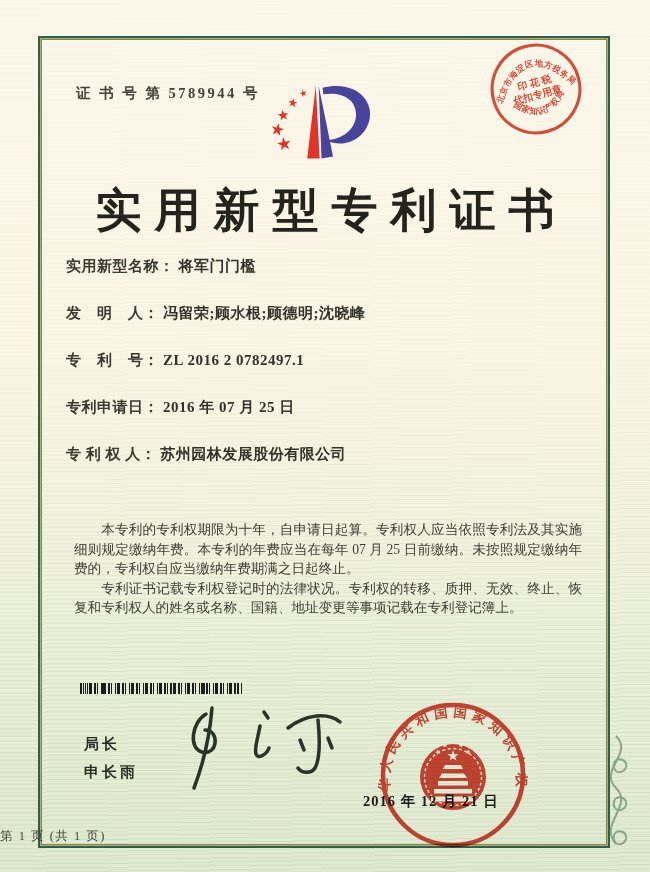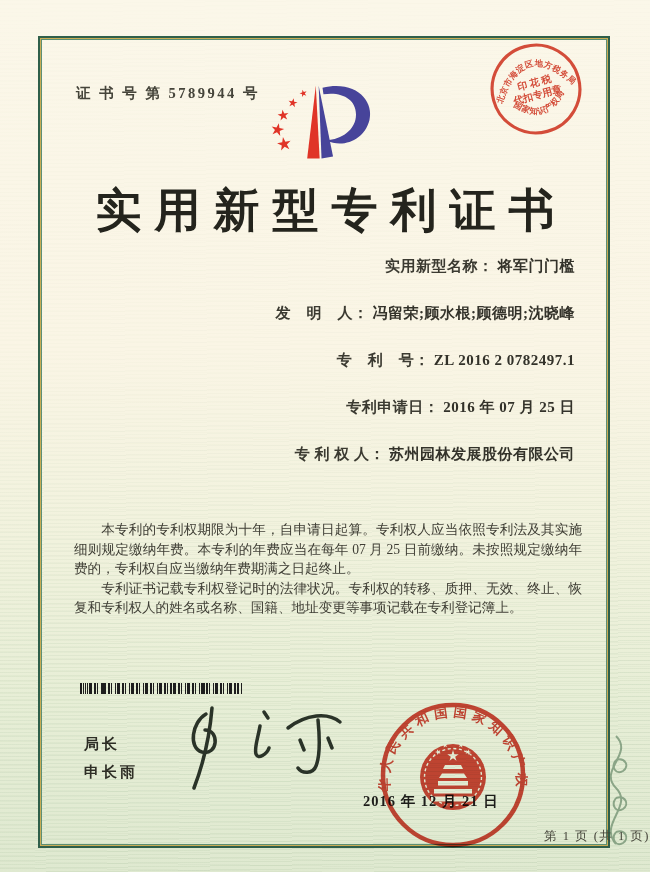--- a/index.html
+++ b/index.html
@@ -25,40 +25,40 @@
   .cert-no{
     position:absolute;left:76px;top:84px;font-size:14.5px;letter-spacing:2.5px;
     color:#45443a;font-weight:600;
   }
   .logo{position:absolute;left:265px;top:80px;}
   .tax-stamp{position:absolute;left:489px;top:42px;transform:rotate(-15deg);mix-blend-mode:multiply;opacity:.92;}
   .title{
     position:absolute;left:0;top:180px;width:100%;text-align:center;
     font-size:46px;font-weight:700;letter-spacing:13px;text-indent:13px;color:#24241d;
   }
-  .fields{position:absolute;left:75px;top:257px;width:500px;text-align:right;}
+  .fields{position:absolute;left:66px;top:257px;width:500px;}
   .field-row{height:20px;margin-bottom:27px;font-size:15px;font-weight:600;color:#3b3a31;letter-spacing:.5px;white-space:nowrap;}
   .field-row .lab{color:#3b3a31;}
   .field-row .val{margin-left:4px;color:#33322a;}
   .notice{position:absolute;left:74px;top:520px;width:508px;font-size:13.6px;line-height:19.5px;color:#3e3d34;text-align:justify;}
   .notice p{margin:0;text-indent:2em;}
   .barcode{
     position:absolute;left:80px;top:683px;width:163px;height:11px;
     background-image:
       repeating-linear-gradient(90deg,#1e1e1e 0 2px,transparent 2px 3px,#1e1e1e 3px 4px,transparent 4px 7px,#1e1e1e 7px 8px,transparent 8px 9px,#1e1e1e 9px 12px,transparent 12px 14px),
       repeating-linear-gradient(90deg,transparent 0 5px,#1e1e1e 5px 6px,transparent 6px 17px);
   }
   .signer{position:absolute;left:84px;top:735px;font-size:15px;font-weight:700;color:#2e2e26;letter-spacing:3px;}
   .signer div{margin-bottom:9px;}
   .signature{position:absolute;left:172px;top:704px;}
   .seal-date{position:absolute;left:363px;top:792px;font-size:14.5px;color:#1d1d1a;letter-spacing:1px;font-weight:600;z-index:2;}
   .office-seal{position:absolute;left:378px;top:700px;mix-blend-mode:multiply;opacity:.93;z-index:3;}
   .corner-ornament{position:absolute;right:8px;bottom:20px;opacity:.75;}
   .footer{
-    position:absolute;left:0;top:828px;width:100%;text-align:right;
+    position:absolute;left:0;top:828px;width:100%;text-align:left;
     font-size:12.5px;letter-spacing:1.5px;color:#45443a;
   }
 </style>
 </head>
 <body>
 
 <div class="page">
 
   <div class="guilloche"></div>
   <div class="frame"></div>

